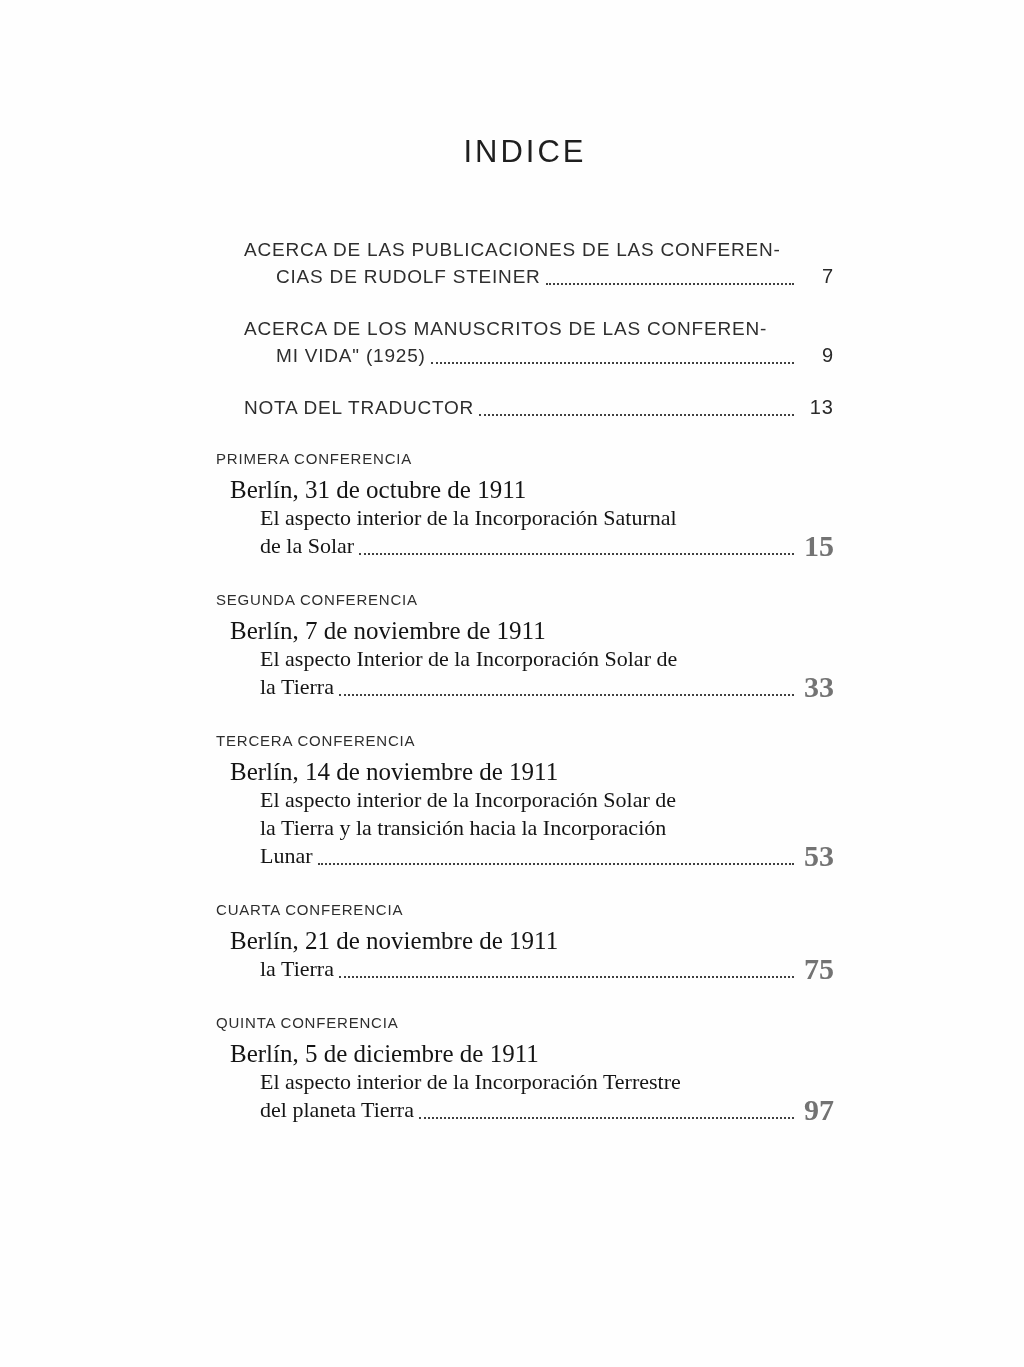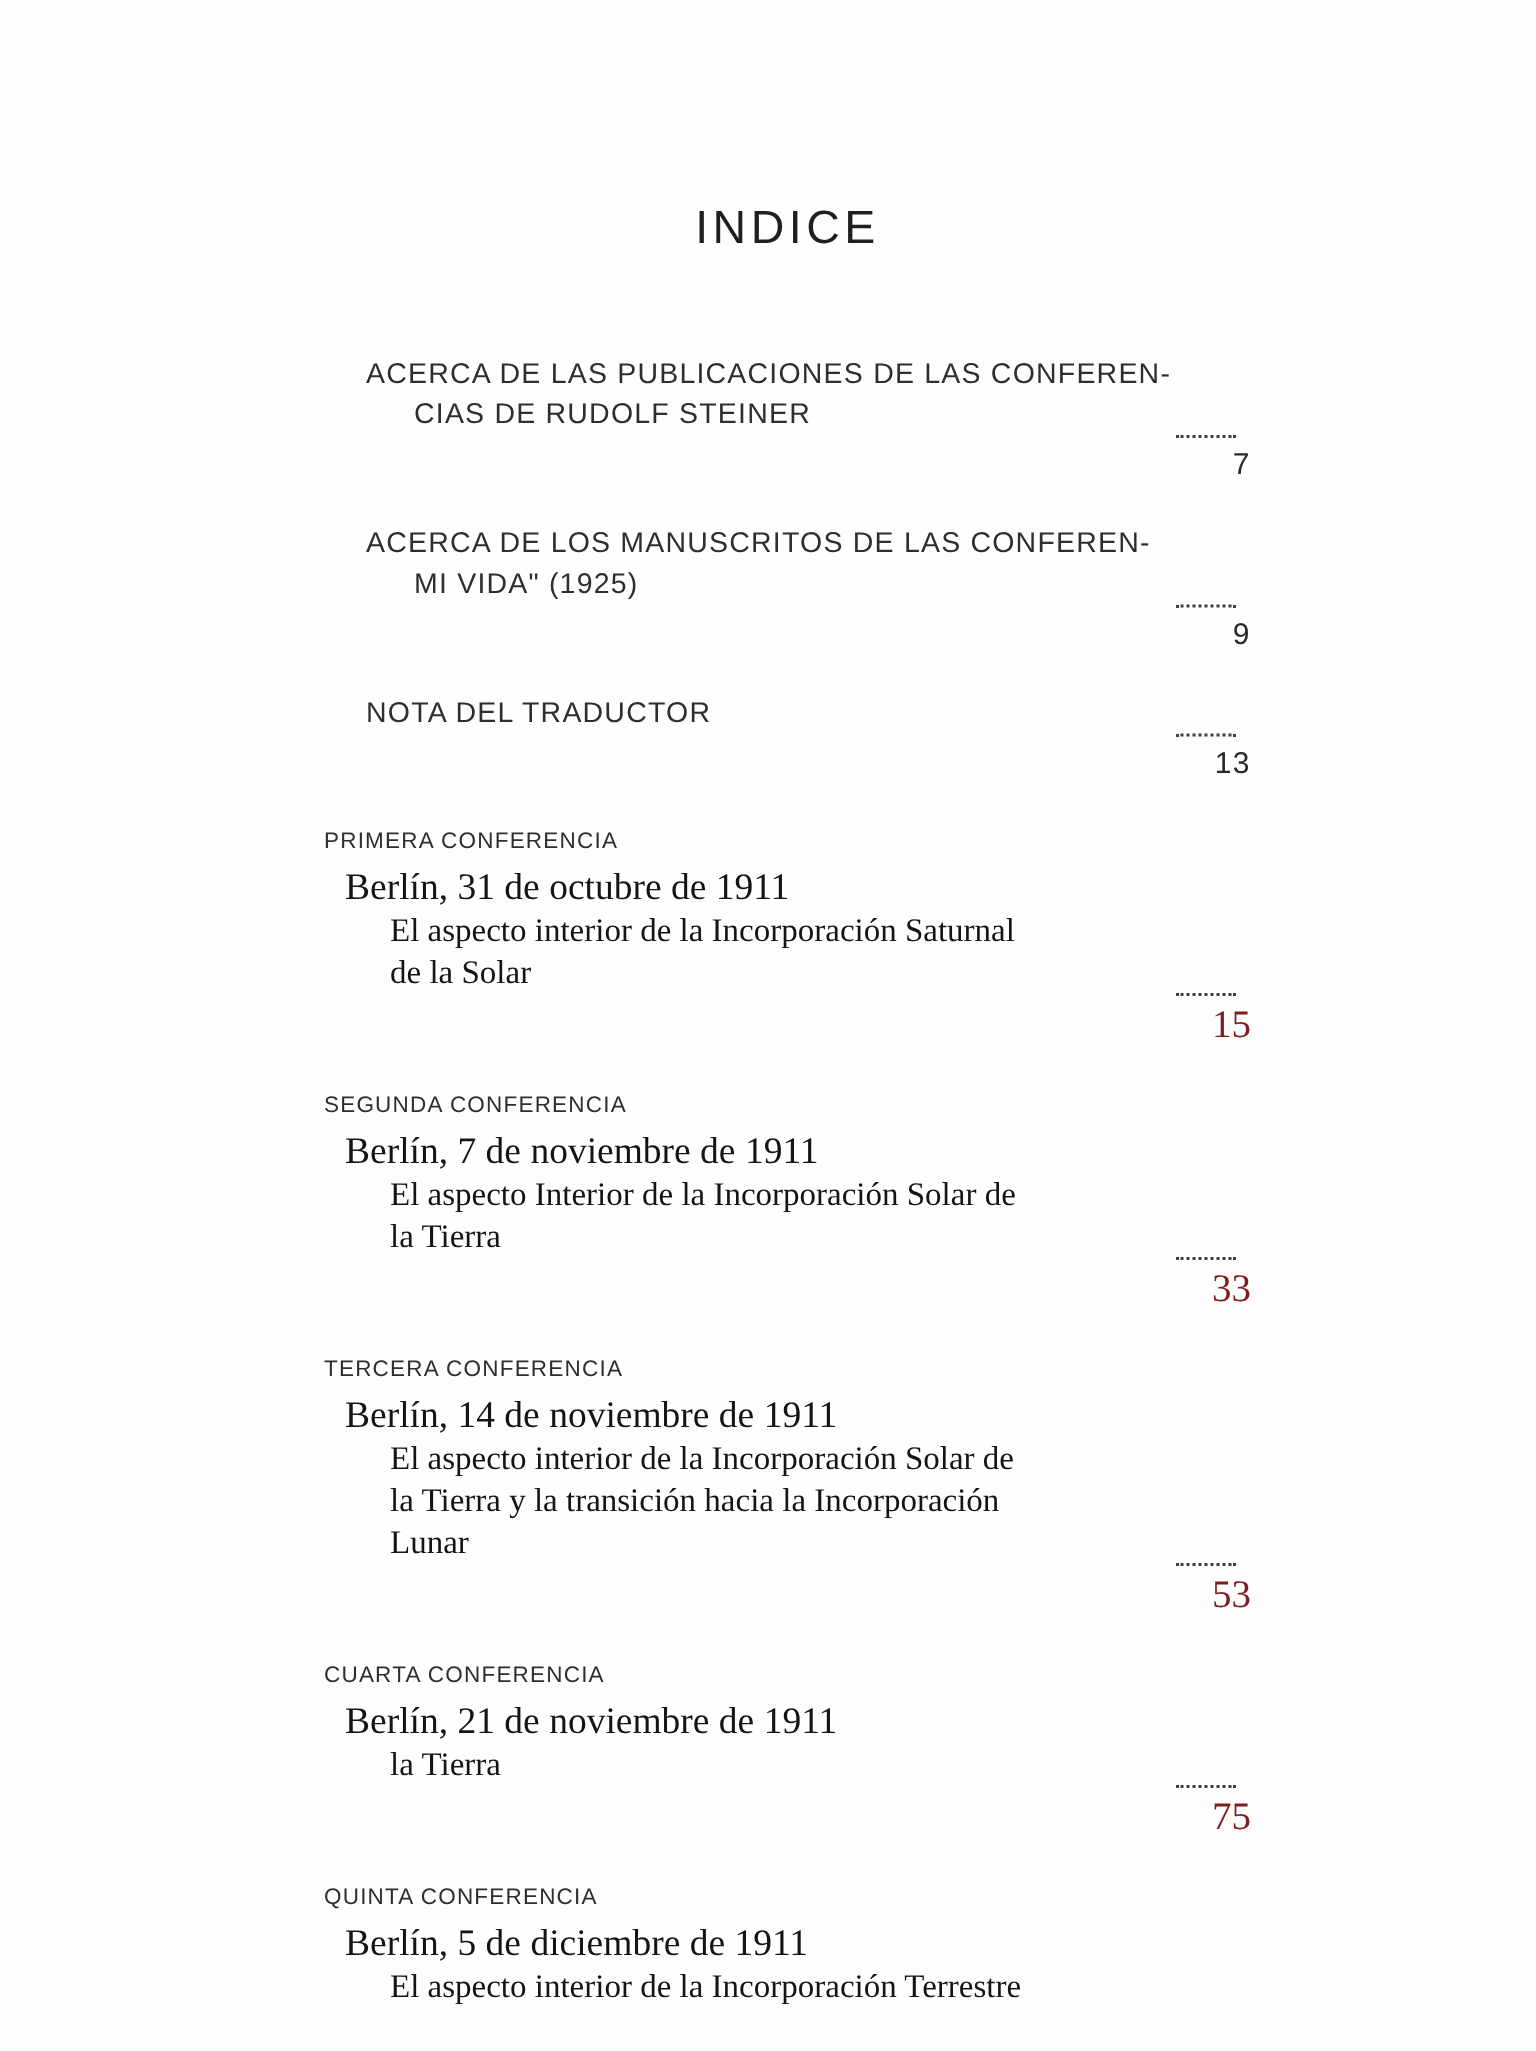--- a/index.html
+++ b/index.html
@@ -70,26 +70,27 @@
   }
   .conf-line {
     font-family: "Liberation Serif", serif;
     font-size: 22px;
     color: #141414;
     line-height: 28px;
     padding-left: 44px;
   }
   .conf .pagenum {
     font-family: "Liberation Serif", serif;
-    font-size: 26px;
-    color: #7f1d1d;
+    font-size: 30px;
+    color: #737373;
+    font-weight: bold;
   }
 
   
-  .dotline { display: flex; flex-direction: column; }
+  .dotline { display: flex; }
   .leader {
     flex: 1 1 auto;
     min-width: 40px;
     border-bottom: 2px dotted #3f3f3f;
     align-self: flex-end;
     margin: 0 10px 5px 5px;
   }
   .pagenum {
     flex: 0 0 auto;
     min-width: 30px;
@@ -171,16 +172,21 @@
         <span>la Tierra</span>
         <span class="leader"></span>
         <span class="pagenum">75</span>
       </div>
     </div>
 
     <div class="conf">
       <div class="conf-heading">QUINTA CONFERENCIA</div>
       <div class="conf-date">Berlín, 5 de diciembre de 1911</div>
       <div class="conf-line">El aspecto interior de la Incorporación Terrestre</div>
+      <div class="conf-line dotline">
+        <span>del planeta Tierra</span>
+        <span class="leader"></span>
+        <span class="pagenum">97</span>
+      </div>
     </div>
 
   </div>
 </div>
 
 </body></html>

